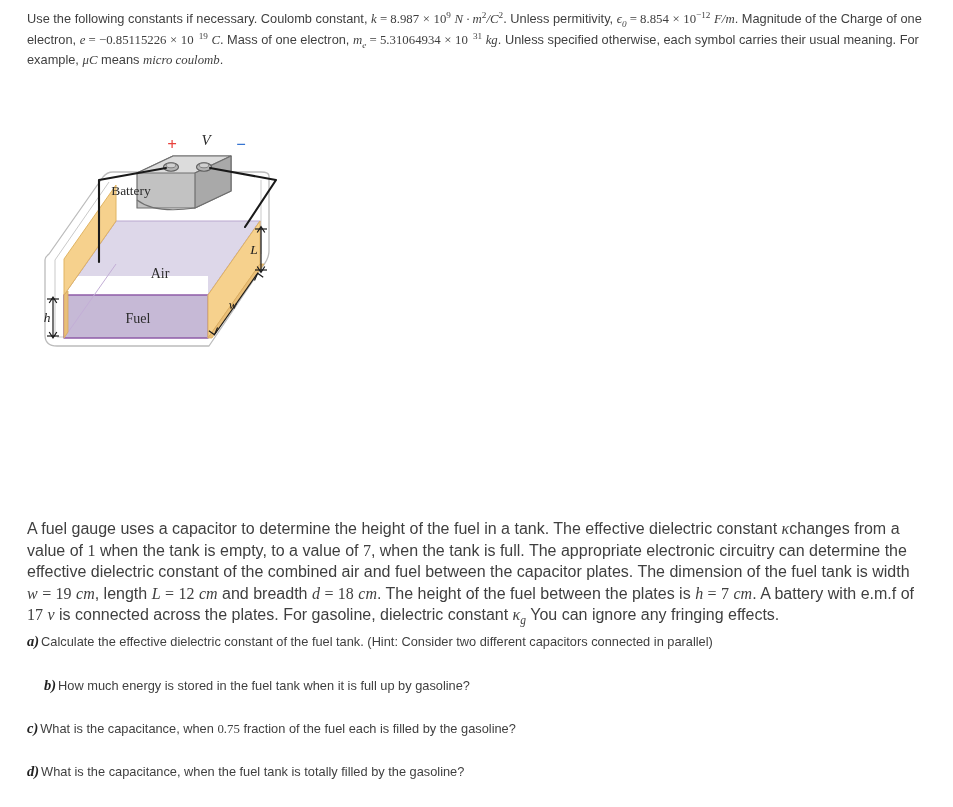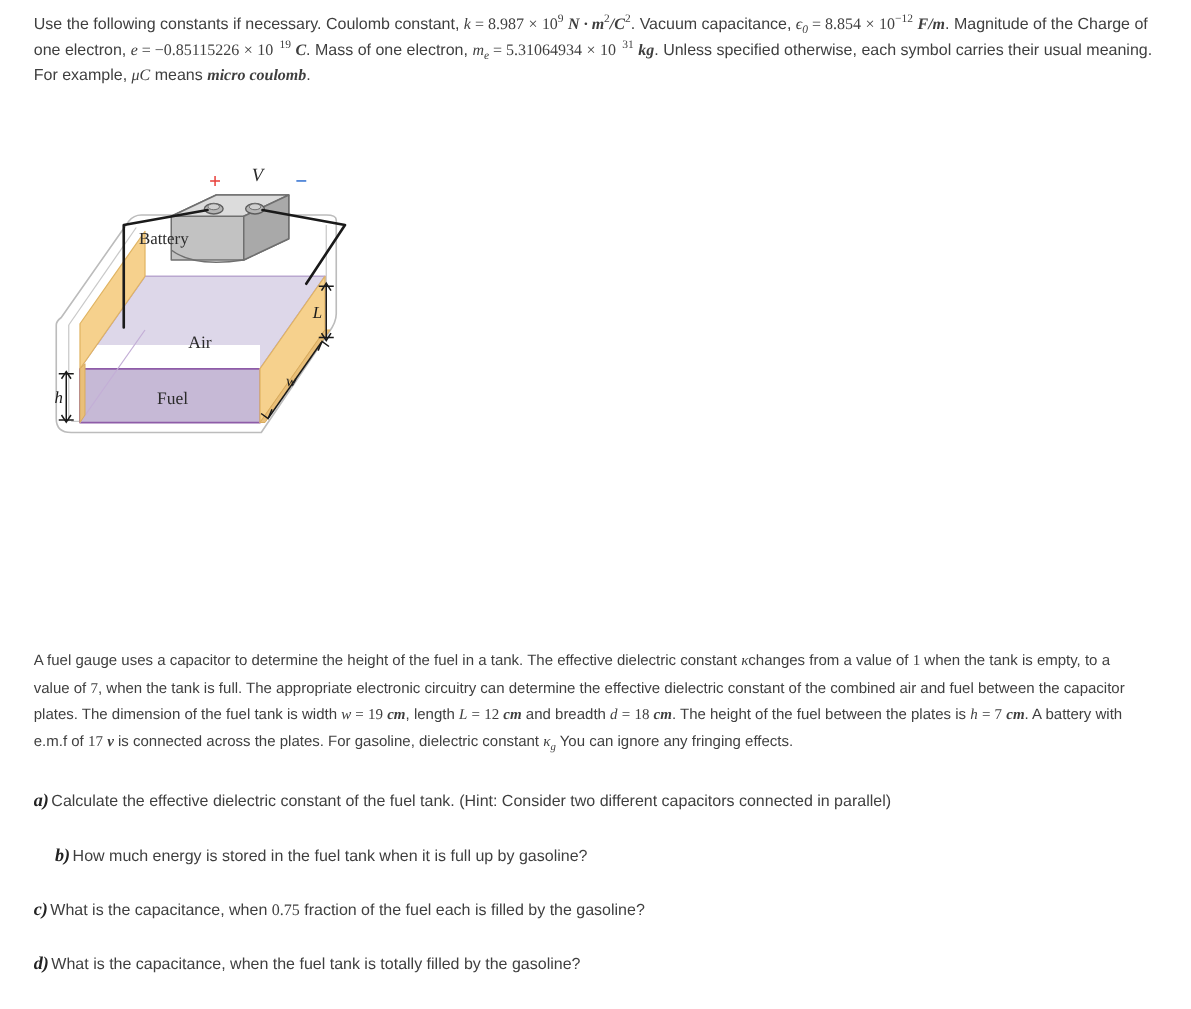--- a/index.html
+++ b/index.html
@@ -13,21 +13,21 @@
     position: relative;
     font-family: "Liberation Sans", sans-serif;
     color: #3c3c3c;
     overflow: hidden;
   }
 
   
   .mi { font-family: "Liberation Serif", serif; font-style: italic; }
   .mn { font-family: "Liberation Serif", serif; font-style: normal; }
   .mo { font-family: "Liberation Serif", serif; font-style: normal; }
-  .mtxt { font-family: "Liberation Serif", serif; font-style: italic; font-weight: bold; }
+  .mtxt { font-family: "Liberation Serif", serif; font-style: italic; }
   sup.exp { font-size: 0.72em; vertical-align: super; line-height: 0;
             font-family: "Liberation Serif", serif; font-style: normal; }
   sub.sb  { font-size: 0.72em; vertical-align: sub; line-height: 0;
             font-family: "Liberation Serif", serif; font-style: italic; }
   .gap { display: inline-block; width: 5px; }
 
   
   #constants-header {
     position: absolute;
     left: 27px;
@@ -47,21 +47,21 @@
     height: 270px;
   }
   #figure svg { display: block; }
 
   
   #problem-statement {
     position: absolute;
     left: 27px;
     top: 518px;
     width: 890px;
-    font-size: 12px;
+    font-size: 16px;
     line-height: 21.5px;
     color: #3f3f3f;
   }
 
   
   .subq {
     position: absolute;
     left: 27px;
     width: 890px;
     font-size: 12.8px;
@@ -83,21 +83,21 @@
 </style>
 </head>
 <body>
 
 <div id="constants-header">
   <span>Use the following constants if necessary. Coulomb constant,</span>
   <span class="mi">k</span><span class="mo"> = </span><span class="mn">8.987</span>
   <span class="mo">×</span>
   <span class="mn">10</span><sup class="exp">9</sup>
   <span class="mtxt">N · m</span><sup class="exp">2</sup><span class="mtxt">/C</span><sup class="exp">2</sup><span>.</span>
-  <span>Vacuum capacitance,</span>
+  <span>Unless permitivity,</span>
   <span class="mi">ϵ</span><sub class="sb">0</sub><span class="mo"> = </span><span class="mn">8.854</span>
   <span class="mo">×</span>
   <span class="mn">10</span><sup class="exp">−12</sup>
   <span class="mtxt">F/m</span><span>.</span>
   <span>Magnitude of the Charge of one electron,</span>
   <span class="mi">e</span><span class="mo"> = </span><span class="mn">−0.85115226</span>
   <span class="mo">×</span>
   <span class="mn">10</span><span class="gap"></span><sup class="exp">19</sup>
   <span class="mtxt">C</span><span>.</span>
   <span>Mass of one electron,</span>

